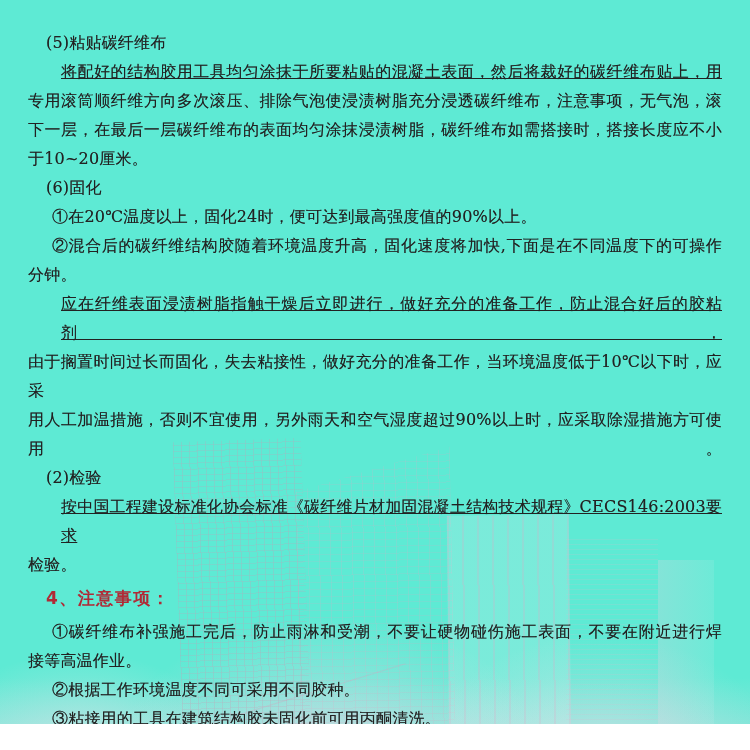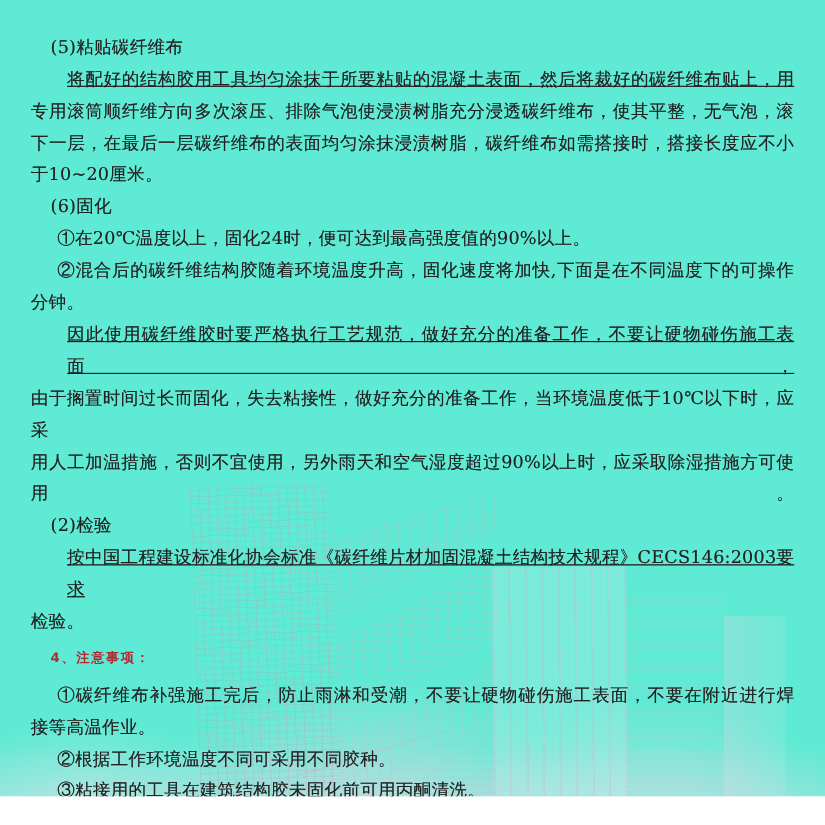--- a/index.html
+++ b/index.html
@@ -62,21 +62,21 @@
     font-size:16px;line-height:29px;color:#222;
     font-weight:500;letter-spacing:.2px;
     text-shadow:0 0 .4px rgba(45,45,45,.55);
   }
   .line{min-height:29px;}
   .ind1{padding-left:18px;}   
   .ind15{padding-left:24px;}  
   .ind2{padding-left:33px;text-decoration:underline;}   
   .fill{text-align:justify;text-align-last:justify;word-break:break-all;}
   .red-heading{
-    color:#b02a36;font-weight:bold;font-size:12px;line-height:38px;
+    color:#b02a36;font-weight:bold;font-size:17px;line-height:38px;
     letter-spacing:1.5px;text-shadow:none;
     font-family:"DejaVu Sans","Liberation Sans",sans-serif;
   }
 </style>
 </head>
 <body>
 
 <div class="page">
 
   <div class="watermark">
@@ -85,28 +85,28 @@
     <div class="bldg b-grid2 bldg2"></div>
     <div class="bldg b-stripes bldg3"></div>
     <div class="bldg b-hlines bldg4"></div>
     <div class="bldg bldg5"></div>
     <div class="bldg roofline"></div>
   </div>
 
   <div class="textblock">
     <div class="line ind1">(5)粘贴碳纤维布</div>
     <div class="line ind2 fill">将配好的结构胶用工具均匀涂抹于所要粘贴的混凝土表面，然后将裁好的碳纤维布贴上，用</div>
-    <div class="line fill">专用滚筒顺纤维方向多次滚压、排除气泡使浸渍树脂充分浸透碳纤维布，使其平整，无气泡，滚</div>
+    <div class="line fill">专用滚筒顺纤维方向多次滚压、排除气泡使浸渍树脂充分浸透碳纤维布，注意事项，无气泡，滚</div>
     <div class="line fill">下一层，在最后一层碳纤维布的表面均匀涂抹浸渍树脂，碳纤维布如需搭接时，搭接长度应不小</div>
     <div class="line">于10~20厘米。</div>
     <div class="line ind1">(6)固化</div>
     <div class="line ind15">①在20℃温度以上，固化24时，便可达到最高强度值的90%以上。</div>
     <div class="line ind15 fill">②混合后的碳纤维结构胶随着环境温度升高，固化速度将加快,下面是在不同温度下的可操作</div>
     <div class="line">分钟。</div>
-    <div class="line ind2 fill">因此使用碳纤维胶时要严格执行工艺规范，做好充分的准备工作，不要让硬物碰伤施工表面，</div>
+    <div class="line ind2 fill">应在纤维表面浸渍树脂指触干燥后立即进行，做好充分的准备工作，防止混合好后的胶粘剂，</div>
     <div class="line fill">由于搁置时间过长而固化，失去粘接性，做好充分的准备工作，当环境温度低于10℃以下时，应采</div>
     <div class="line fill">用人工加温措施，否则不宜使用，另外雨天和空气湿度超过90%以上时，应采取除湿措施方可使用。</div>
     <div class="line ind1">(2)检验</div>
     <div class="line ind2 fill">按中国工程建设标准化协会标准《碳纤维片材加固混凝土结构技术规程》CECS146:2003要求</div>
     <div class="line">检验。</div>
     <div class="line ind1 red-heading">4、注意事项：</div>
     <div class="line ind15 fill">①碳纤维布补强施工完后，防止雨淋和受潮，不要让硬物碰伤施工表面，不要在附近进行焊</div>
     <div class="line">接等高温作业。</div>
     <div class="line ind15">②根据工作环境温度不同可采用不同胶种。</div>
     <div class="line ind15">③粘接用的工具在建筑结构胶未固化前可用丙酮清洗。</div>

